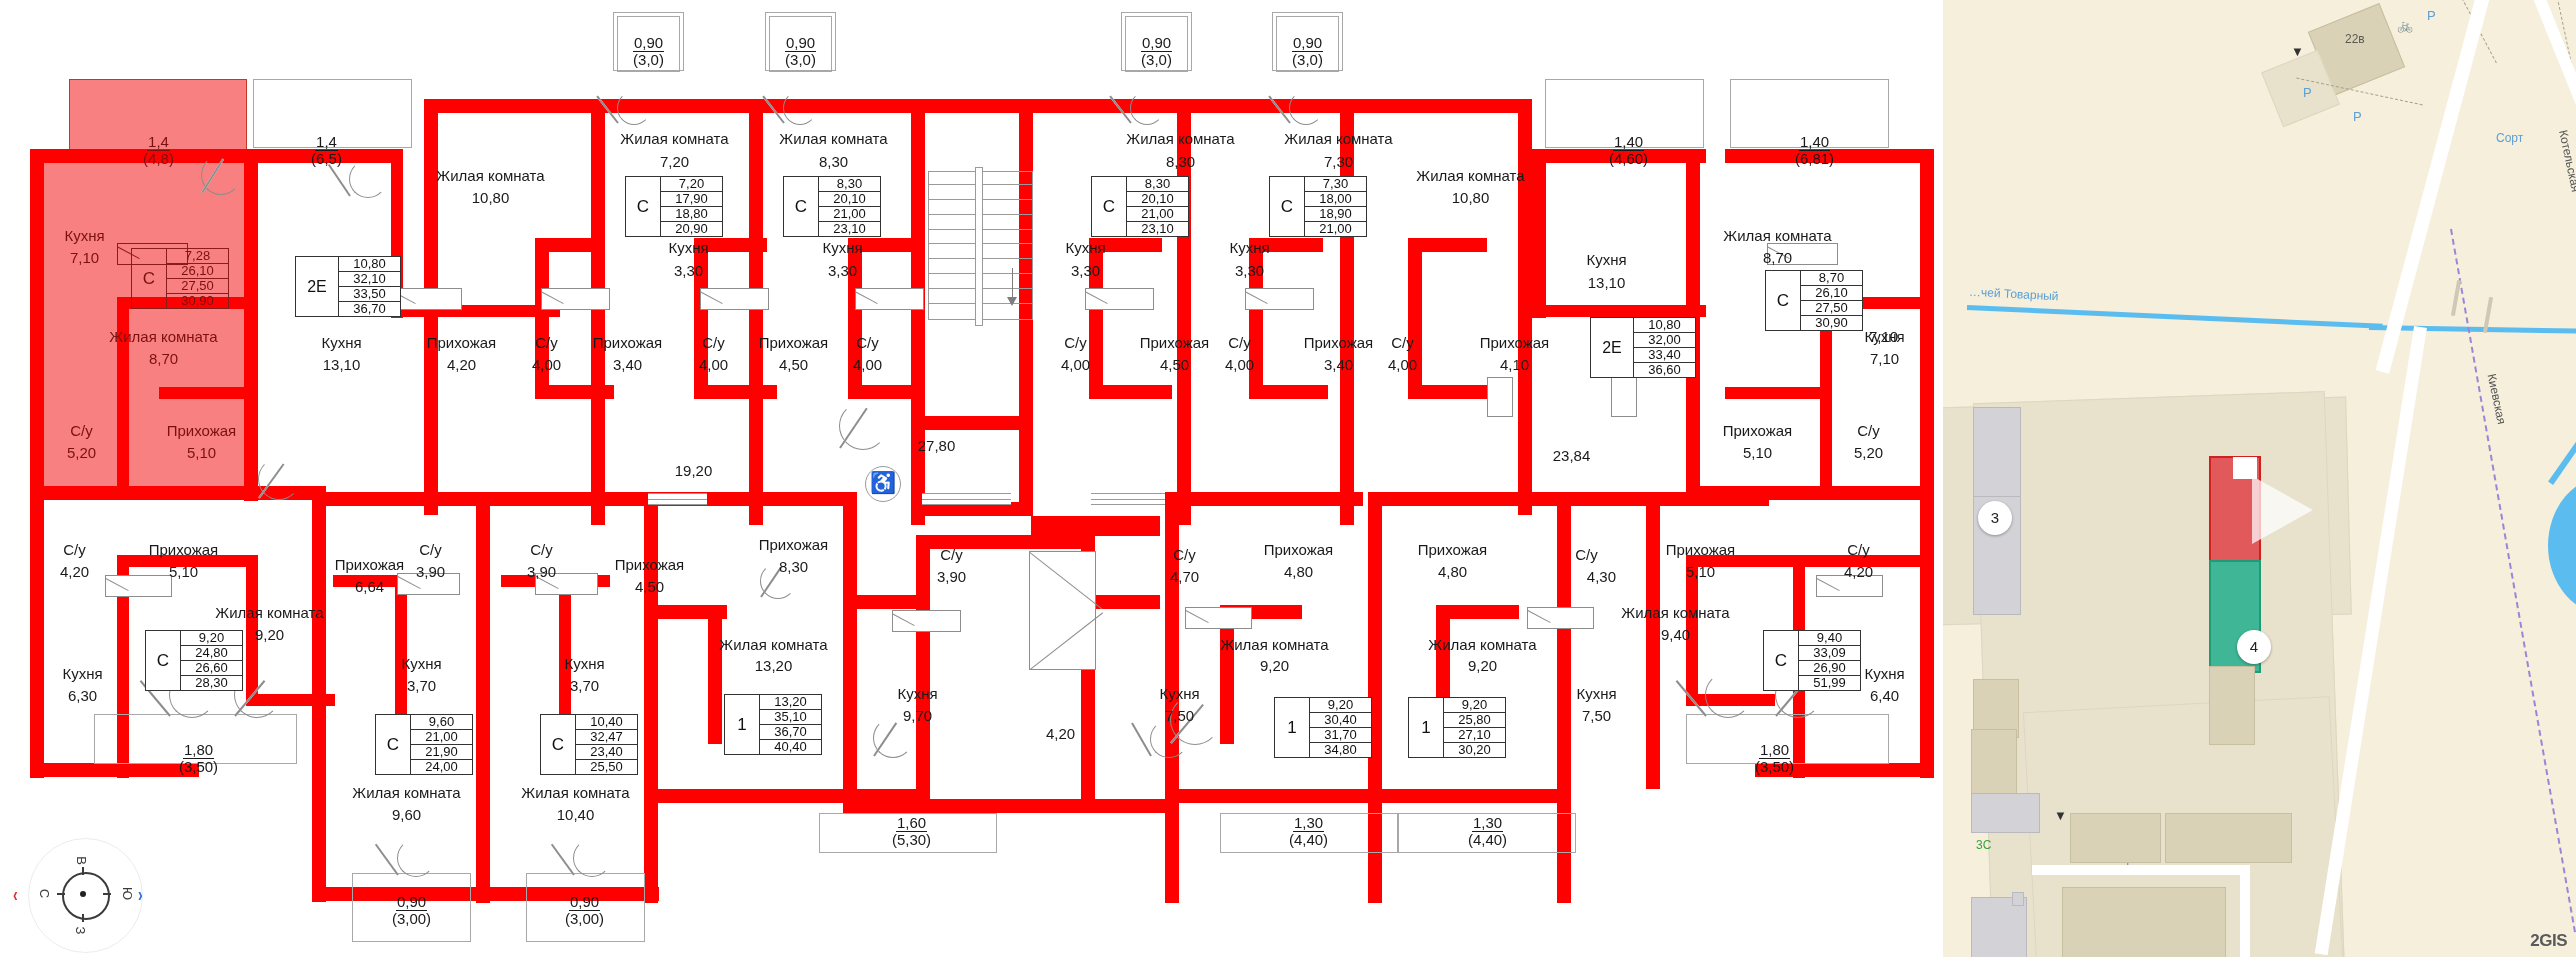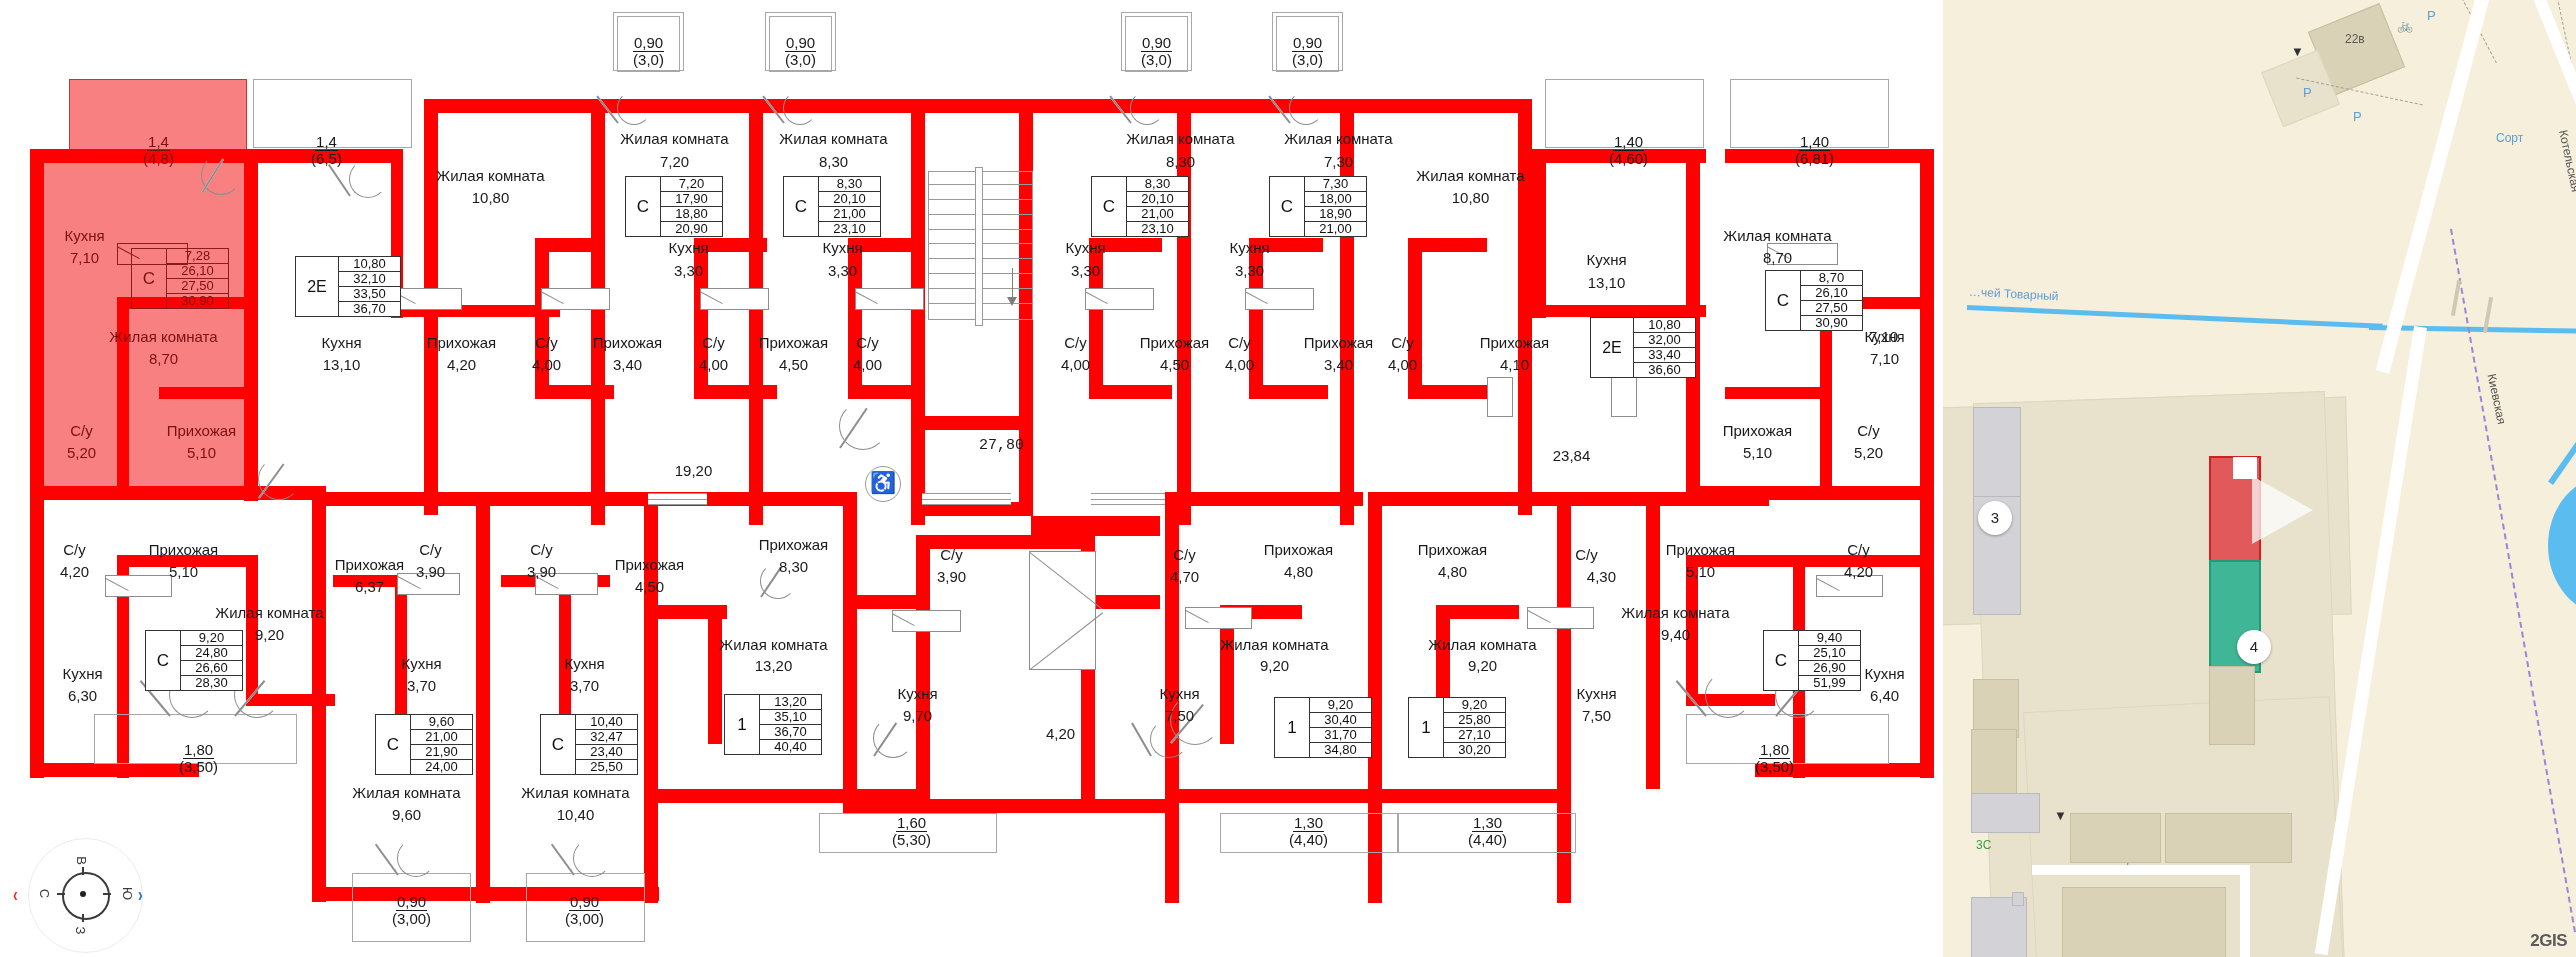--- a/index.html
+++ b/index.html
@@ -589,21 +589,21 @@
       <div class="ty">С</div>
       <div class="nums">
         <div>8,70</div>
         <div>26,10</div>
         <div>27,50</div>
         <div>30,90</div>
       </div>
     </div>
 
     <div class="rl" style="left:654px;top:461px;width:79px;">19,20</div>
-    <div class="rl" style="left:957px;top:436px;width:89px;font-family:Liberation Mono, monospace;">27,80</div>
+    <div class="rl" style="left:892px;top:436px;width:89px;">27,80</div>
     <div class="rl" style="left:1527px;top:446px;width:89px;">23,84</div>
     <div class="rl" style="left:1021px;top:724px;width:79px;">4,20</div>
 
     <div class="rl" style="left:190px;top:603px;width:159px;">Жилая комната</div>
     <div class="rl" style="left:190px;top:625px;width:159px;">9,20</div>
     <div class="rl" style="left:38px;top:664px;width:89px;">Кухня</div>
     <div class="rl" style="left:38px;top:686px;width:89px;">6,30</div>
     <div class="rl" style="left:45px;top:540px;width:59px;">С/у</div>
     <div class="rl" style="left:45px;top:562px;width:59px;">4,20</div>
     <div class="rl" style="left:129px;top:540px;width:109px;">Прихожая</div>
@@ -622,21 +622,21 @@
       </div>
     </div>
 
     <div class="rl" style="left:327px;top:783px;width:159px;">Жилая комната</div>
     <div class="rl" style="left:327px;top:805px;width:159px;">9,60</div>
     <div class="rl" style="left:377px;top:654px;width:89px;">Кухня</div>
     <div class="rl" style="left:377px;top:676px;width:89px;">3,70</div>
     <div class="rl" style="left:401px;top:540px;width:59px;">С/у</div>
     <div class="rl" style="left:401px;top:562px;width:59px;">3,90</div>
     <div class="rl" style="left:315px;top:555px;width:109px;">Прихожая</div>
-    <div class="rl" style="left:315px;top:577px;width:109px;">6,37</div>
+    <div class="rl" style="left:315px;top:577px;width:109px;">6,64</div>
     <div class="frac" style="left:382px;top:894px;width:59px;">
       <span class="t">0,90</span>
       <span class="b">(3,00)</span>
     </div>
     <div class="spec" style="left:375px;top:714px;">
       <div class="ty">С</div>
       <div class="nums">
         <div>9,60</div>
         <div>21,00</div>
         <div>21,90</div>
@@ -741,21 +741,21 @@
     <div class="rl" style="left:1829px;top:540px;width:59px;">С/у</div>
     <div class="rl" style="left:1829px;top:562px;width:59px;">4,20</div>
     <div class="frac" style="left:1745px;top:742px;width:59px;">
       <span class="t">1,80</span>
       <span class="b">(3,50)</span>
     </div>
     <div class="spec" style="left:1763px;top:630px;">
       <div class="ty">С</div>
       <div class="nums">
         <div>9,40</div>
-        <div>25,10</div>
+        <div>33,09</div>
         <div>26,90</div>
         <div>51,99</div>
       </div>
     </div>
 
     <div class="rl" style="left:734px;top:535px;width:119px;"></div>
 
     <div id="compass">
       <div class="cmp-outer"></div>
       <div class="cmp-inner"></div>

